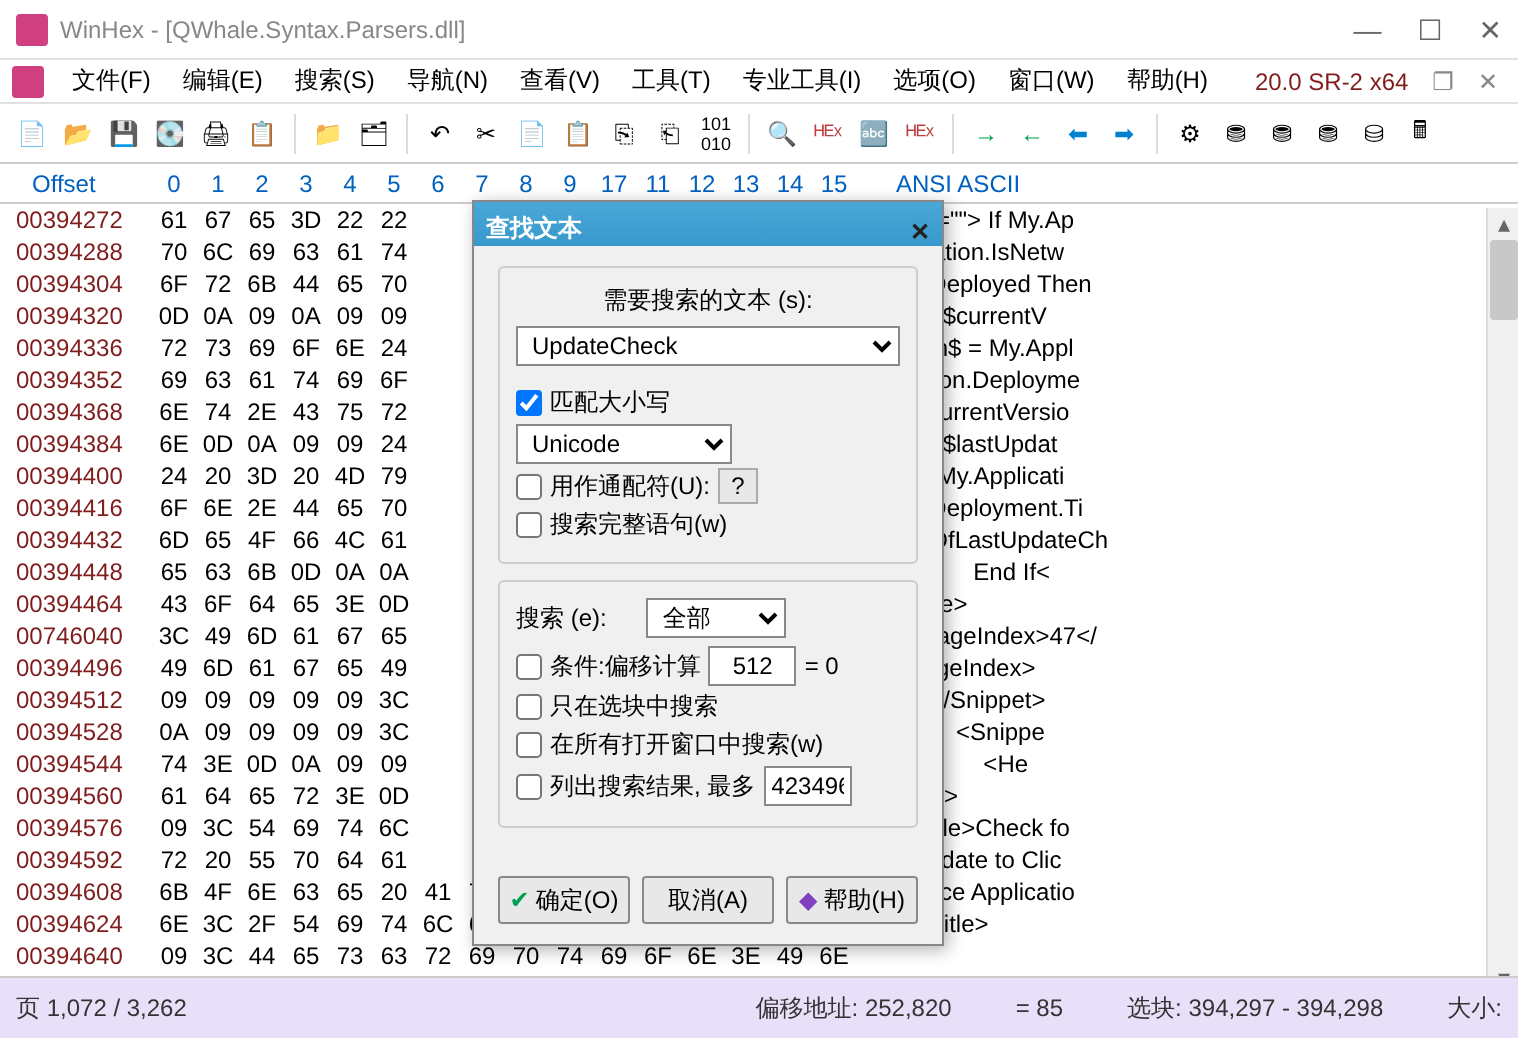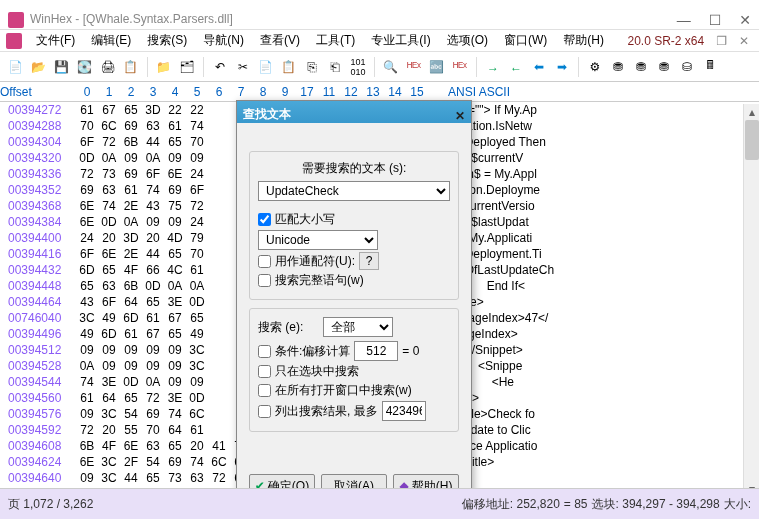--- a/index.html
+++ b/index.html
@@ -1,48 +1,48 @@
 <!DOCTYPE html>
 <html><head>
 <meta charset="utf-8">
 <style>
 * { margin: 0; padding: 0; box-sizing: border-box; font-family: "Segoe UI", Tahoma, sans-serif; font-size: 12px; }
 body { background: #fff; width: 759px; height: 519px; overflow: hidden; position: relative; }
-.titlebar { height: 30px; background: #fff; display: flex; padding: 12px 8px; border-bottom: 1px solid #e0e0e0; }
+.titlebar { height: 30px; background: #fff; display: flex; align-items: center; padding: 0 8px; border-bottom: 1px solid #e0e0e0; }
 .titlebar .icon { width: 16px; height: 16px; background: #d04080; margin-right: 6px; border-radius: 2px; }
 .titlebar .title { color: #888; flex: 1; }
 .titlebar .winbtns { display: flex; gap: 18px; color: #666; }
 .titlebar .winbtns span { cursor: pointer; font-size: 14px; }
 .menubar { height: 22px; background: #fff; display: flex; align-items: center; padding: 0 6px; gap: 4px; border-bottom: 1px solid #e0e0e0; }
 .menubar .appicon { width: 16px; height: 16px; background: #d04080; margin-right: 4px; border-radius: 2px; }
 .menubar .mitem { padding: 2px 6px; cursor: pointer; }
 .menubar .ver { margin-left: auto; color: #7f1d1d; padding-right: 4px; }
 .menubar .mx { color: #888; padding: 0 4px; cursor: pointer; }
 .toolbar { height: 30px; background: #fff; display: flex; align-items: center; padding: 2px 6px; gap: 3px; border-bottom: 1px solid #ccc; }
 .toolbar .tb { width: 20px; height: 20px; display: flex; align-items: center; justify-content: center; cursor: pointer; }
 .toolbar .sep { width: 1px; height: 20px; background: #ddd; margin: 0 3px; }
 .hexheader { height: 20px; display: flex; font-family: "Courier New", monospace; font-size: 13px; color: #0060c0; border-bottom: 1px solid #ccc; align-items: center; }
-.hexheader .offlabel { width: 76px; }
+.hexheader .offlabel { width: 76px; padding-left: 16px; }
 .hexheader .cols { display: flex; }
 .hexheader .cols span { width: 22px; text-align: center; }
 .hexheader .asciilabel { margin-left: 20px; }
 .hexbody { font-family: "Courier New", monospace; font-size: 13px; color: #000; position: relative; height: 410px; overflow: hidden; }
 .hexrow { display: flex; height: 16px; line-height: 16px; white-space: pre; }
-.hexrow .off { width: 76px; color: #8b5cf6; padding-left: 8px; }
+.hexrow .off { width: 76px; color: #7f1d1d; padding-left: 8px; }
 .hexrow .hex { display: flex; }
 .hexrow .hex span { width: 22px; text-align: center; }
 .hexrow .ascii { margin-left: 20px; width: 160px; overflow: hidden; }
-.statusbar { position: absolute; bottom: 0; left: 0; right: 0; height: 22px; background: #e8e0f8; display: flex; align-items: center; padding: 15px 8px; gap: 4px; color: #333; border-top: 1px solid #ccc; }
+.statusbar { position: absolute; bottom: 0; left: 0; right: 0; height: 22px; background: #e8e0f8; display: flex; align-items: center; padding: 15px 8px; gap: 32px; color: #333; border-top: 1px solid #ccc; }
 .statusbar .sitem { white-space: nowrap; }
 .statusbar .spacer { flex: 1; }
 .dialog { position: absolute; left: 236px; top: 100px; width: 236px; background: #f0f0f0; border: 1px solid #888; box-shadow: 2px 2px 8px rgba(0,0,0,0.3); }
 .dialog .dtitle { height: 22px; background: linear-gradient(#4aa8d8, #3898cc); color: #fff; display: flex; align-items: flex-end; padding: 0 6px; }
 .dialog .dtitle .t { flex: 1; font-weight: bold; }
 .dialog .dtitle .x { cursor: pointer; font-weight: bold; color: #222; }
-.dialog .dbody { padding: 28px 12px; }
+.dialog .dbody { padding: 10px 12px; }
 .dialog .grp { border: 1px solid #ccc; padding: 8px; border-radius: 3px; margin-bottom: 8px; position: relative; background: #f0f0f0; }
 .dialog .lbl { text-align: center; margin-bottom: 4px; }
 .dialog select, .dialog input[type=text] { width: 100%; height: 20px; border: 1px solid #888; font-size: 12px; padding: 0 3px; background: #fff; }
 .dialog .chkrow { display: flex; align-items: center; gap: 4px; margin: 2px 0; }
 .dialog .chkrow input { margin: 0; }
 .dialog .inline { display: flex; align-items: center; gap: 20px; margin-bottom: 4px; }
 .dialog .inline select { width: 70px; }
 .dialog .small { width: 44px !important; height: 18px; text-align: center; }
 .dialog .helpbtn { width: 20px; height: 18px; border: 1px solid #aaa; background: #e8e8e8; text-align: center; line-height: 16px; cursor: pointer; }
 .dialog .btns { display: flex; gap: 6px; padding: 6px 12px 10px; justify-content: space-between; }
@@ -183,21 +183,21 @@
   </div>
   <div class="dbody">
     <div class="grp">
       <div class="lbl">需要搜索的文本 (s):</div>
       <select><option>UpdateCheck</option></select>
       <div style="height:8px"></div>
       <div class="chkrow">
           <input type="checkbox" checked="" style="">
           <span>匹配大小写</span>
         </div>
-      <select style="width:120px"><option>Unicode</option></select>
+      <select style="width:108px"><option>Unicode</option></select>
       <div class="chkrow">
           <input type="checkbox" style="">
           <span>用作通配符(U):</span>
           <div class="helpbtn">?</div>
         </div>
       <div class="chkrow">
           <input type="checkbox" style="">
           <span>搜索完整语句(w)</span>
         </div>
     </div>

